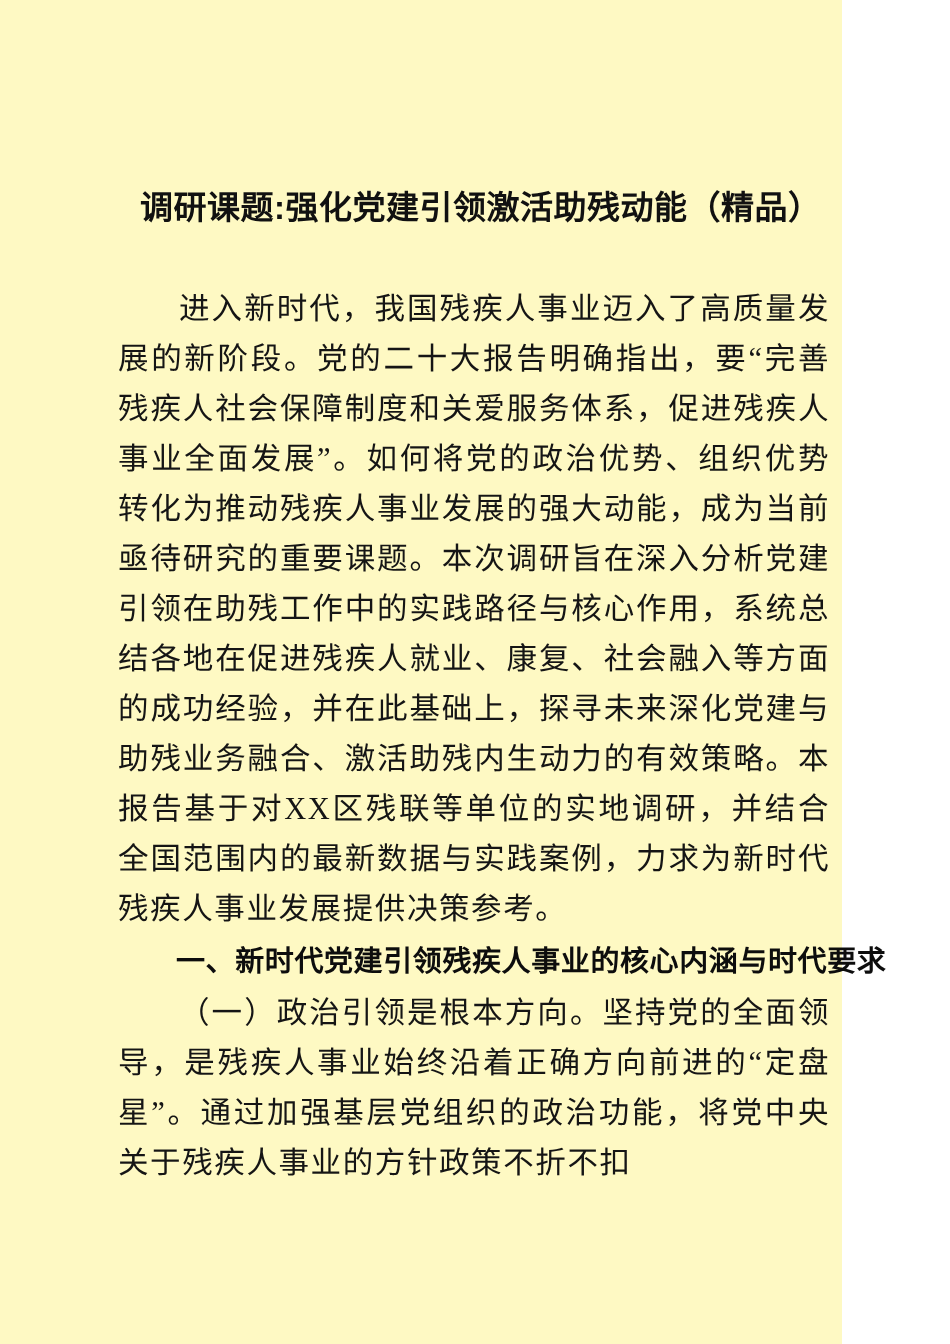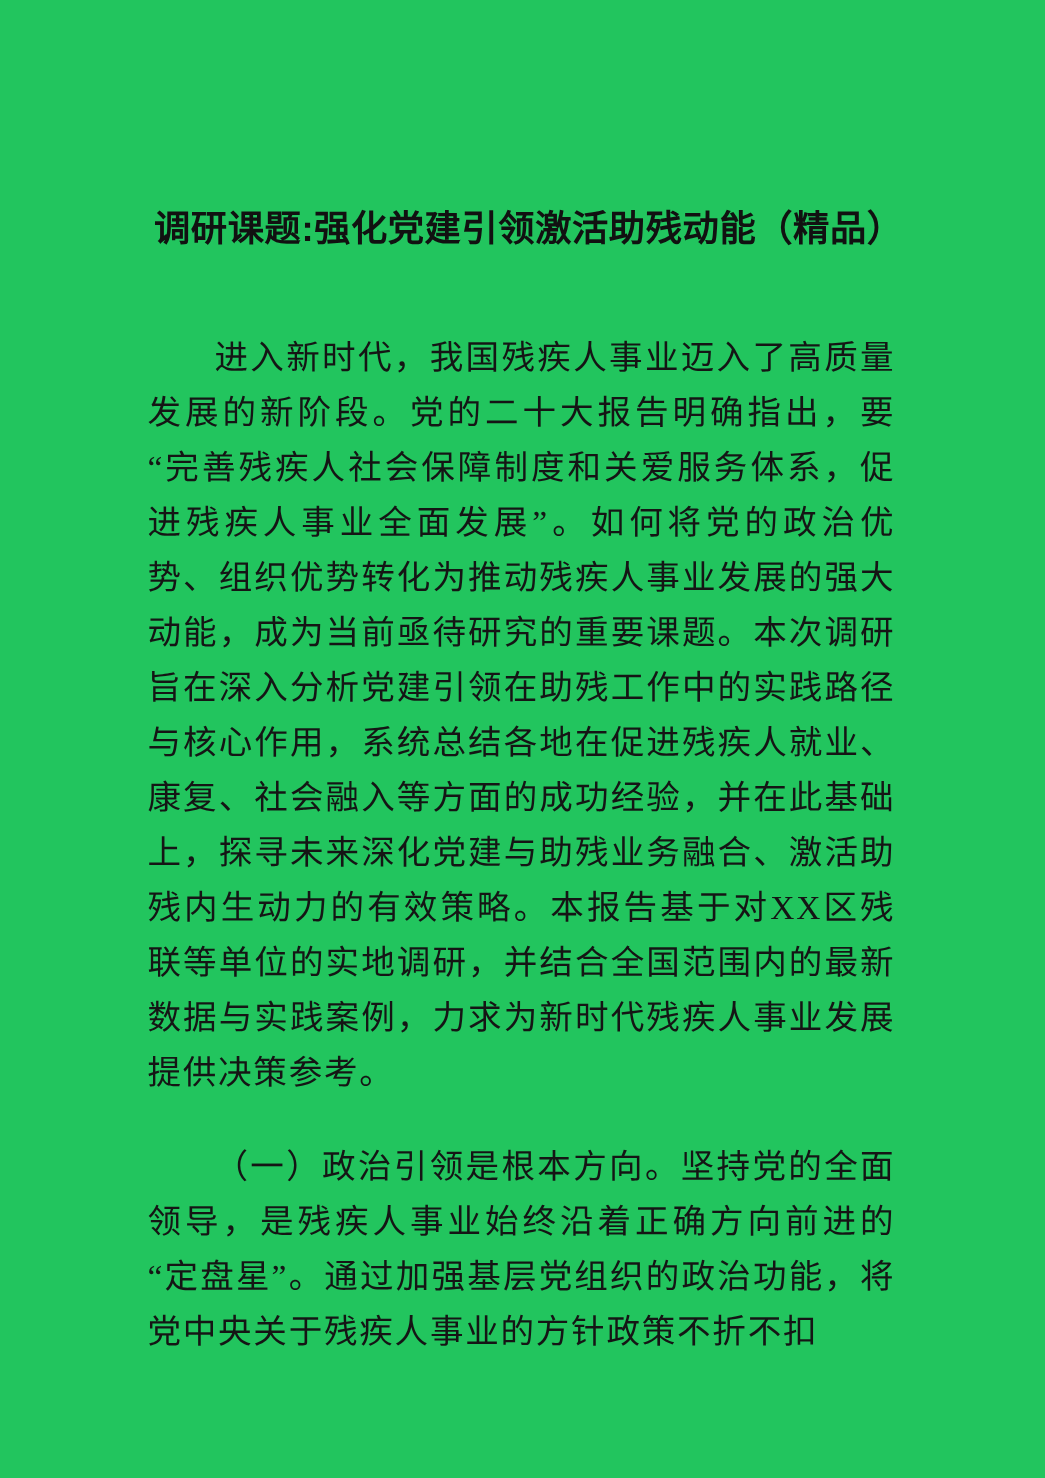--- a/index.html
+++ b/index.html
@@ -15,23 +15,23 @@
     overflow: hidden;
     font-family: "Liberation Serif", "DejaVu Serif", serif;
     color: #000000;
     -webkit-font-smoothing: antialiased;
   }
 
   .page {
     position: absolute;
     top: 0;
     left: 0;
-    width: 950px;
+    width: 842px;
     height: 1344px;
-    background: #22c55e;
+    background: #fef9c3;
     box-sizing: border-box;
   }
 
   .content {
     position: absolute;
     left: 118px;
     top: 186px;
     width: 712px;
   }
 
@@ -49,21 +49,21 @@
   }
 
   
   .para {
     font-family: "Liberation Serif", "DejaVu Serif", serif;
     font-size: 30.5px;
     line-height: 50px;
     text-align: justify;
     text-justify: inter-ideograph;
     text-indent: 2em;
-    margin: 16px;
+    margin: 0;
     letter-spacing: 1.6px;
     color: #151515;
     word-break: break-all;
   }
 
   .gap-after-title {
     height: 54px;
   }
 
   .gap-small {
@@ -90,20 +90,21 @@
   <div class="content">
 
     <h1 class="doc-title">调研课题:强化党建引领激活助残动能（精品）</h1>
 
     <div class="gap-after-title"></div>
 
     <p class="para">进入新时代，我国残疾人事业迈入了高质量发展的新阶段。党的二十大报告明确指出，要“完善残疾人社会保障制度和关爱服务体系，促进残疾人事业全面发展”。如何将党的政治优势、组织优势转化为推动残疾人事业发展的强大动能，成为当前亟待研究的重要课题。本次调研旨在深入分析党建引领在助残工作中的实践路径与核心作用，系统总结各地在促进残疾人就业、康复、社会融入等方面的成功经验，并在此基础上，探寻未来深化党建与助残业务融合、激活助残内生动力的有效策略。本报告基于对XX区残联等单位的实地调研，并结合全国范围内的最新数据与实践案例，力求为新时代残疾人事业发展提供决策参考。</p>
 
     <div class="gap-small"></div>
 
+    <h2 class="sec-heading">一、新时代党建引领残疾人事业的核心内涵与时代要求</h2>
 
 
     <div class="gap-small"></div>
 
     <p class="para">（一）政治引领是根本方向。坚持党的全面领导，是残疾人事业始终沿着正确方向前进的“定盘星”。通过加强基层党组织的政治功能，将党中央关于残疾人事业的方针政策不折不扣</p>
 
   </div>
 </div>
 
 </body></html>

